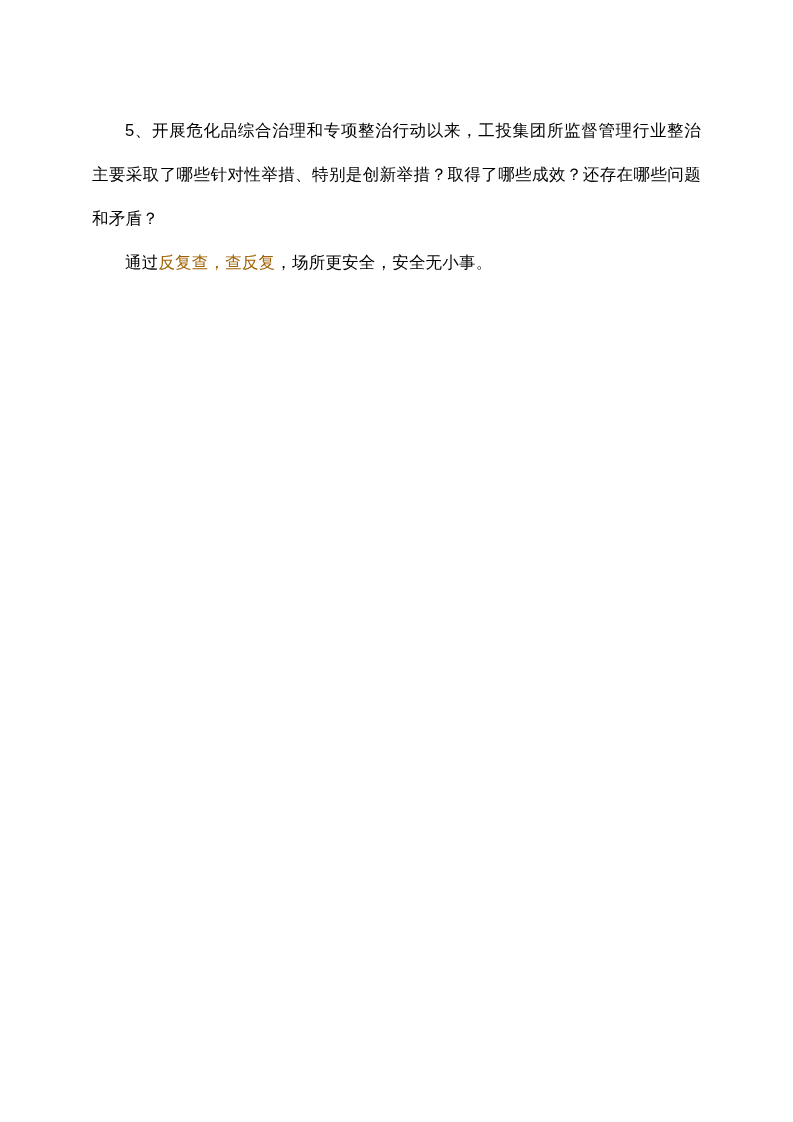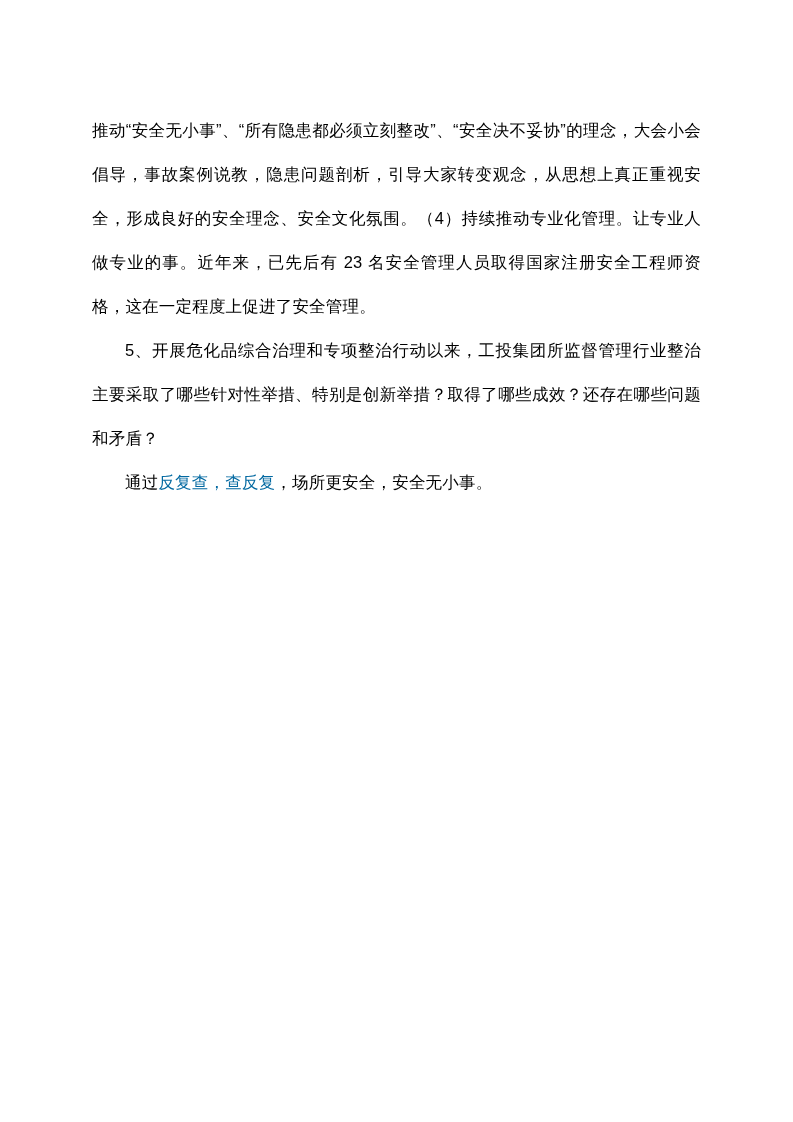--- a/index.html
+++ b/index.html
@@ -29,30 +29,29 @@
     letter-spacing: 0.2px;
   }
   .para {
     margin: 0;
     padding: 0;
   }
   .indent {
     text-indent: 2em;
   }
   .highlight {
-    color: #0369a1;
+    color: #a16207;
   }
 </style>
 </head>
 <body>
 
 <div class="page">
   <div class="doc-body">
 
-    <p class="para">推动“安全无小事”、“所有隐患都必须立刻整改”、“安全决不妥协”的理念，大会小会倡导，事故案例说教，隐患问题剖析，引导大家转变观念，从思想上真正重视安全，形成良好的安全理念、安全文化氛围。（4）持续推动专业化管理。让专业人做专业的事。近年来，已先后有 23 名安全管理人员取得国家注册安全工程师资格，这在一定程度上促进了安全管理。</p>
 
     <p class="para indent">5、开展危化品综合治理和专项整治行动以来，工投集团所监督管理行业整治主要采取了哪些针对性举措、特别是创新举措？取得了哪些成效？还存在哪些问题和矛盾？</p>
 
 
     <p class="para indent">
       <span>通过</span><span class="highlight">反复查，查反复</span><span>，场所更安全，安全无小事。</span>
     </p>
 
 
   </div>

